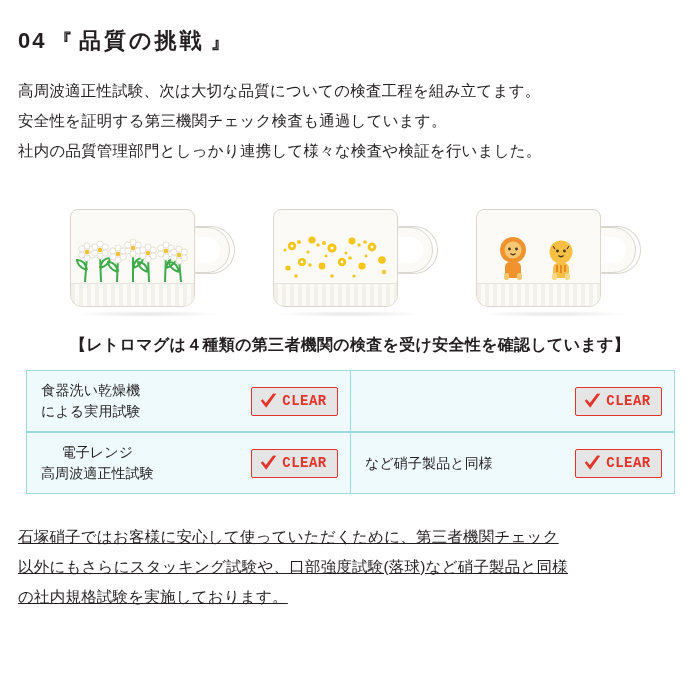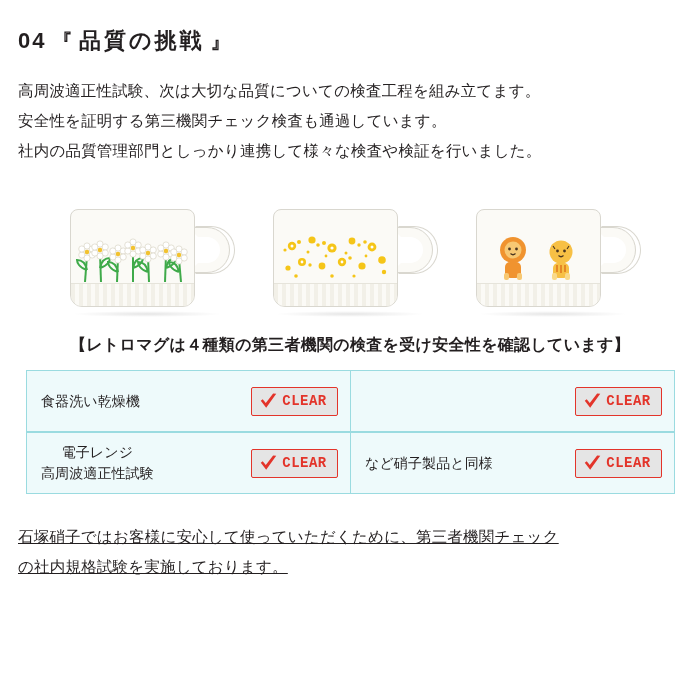--- a/index.html
+++ b/index.html
@@ -425,20 +425,21 @@
 
   </div>
 
   <div class="subhead">【レトロマグは４種類の第三者機関の検査を受け安全性を確認しています】</div>
 
   <div class="tests">
 
     <div class="test-cell">
       <div class="test-label">
         <div>食器洗い乾燥機</div>
+        <div>による実用試験</div>
       </div>
       <div class="clear-badge">
         <svg class="check" viewBox="0 0 24 22">
           <path d="M2 10 L9 19 L22 1 L18 0.5 L8.5 13 L4.5 8 Z" fill="#e3342a"></path>
         </svg>
         <span class="word">CLEAR</span>
       </div>
     </div>
 
     <div class="test-cell">
@@ -474,16 +475,17 @@
           <path d="M2 10 L9 19 L22 1 L18 0.5 L8.5 13 L4.5 8 Z" fill="#e3342a"></path>
         </svg>
         <span class="word">CLEAR</span>
       </div>
     </div>
 
   </div>
 
   <div class="outro">
     <div>石塚硝子ではお客様に安心して使っていただくために、第三者機関チェック</div>
+    <div>以外にもさらにスタッキング試験や、口部強度試験(落球)など硝子製品と同様</div>
     <div>の社内規格試験を実施しております。</div>
   </div>
 
 </div>
 
 </body></html>

